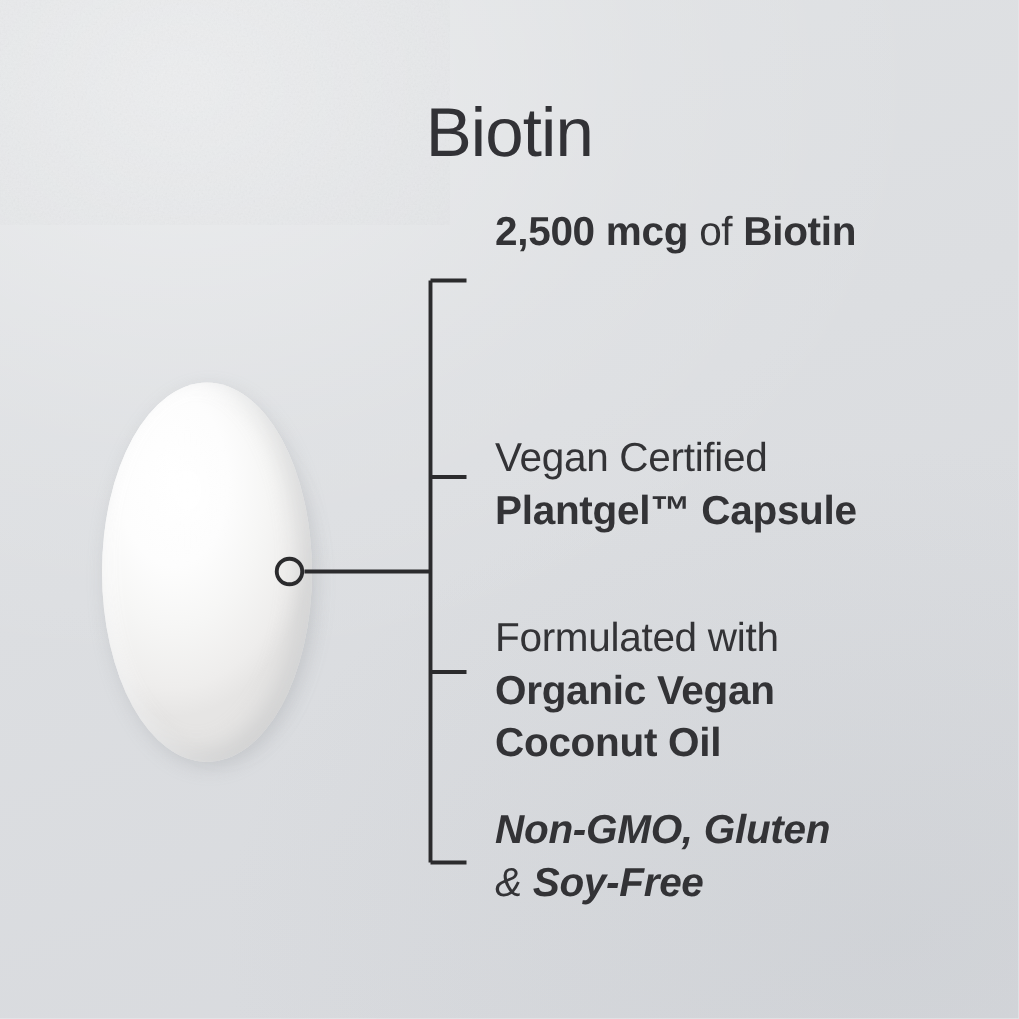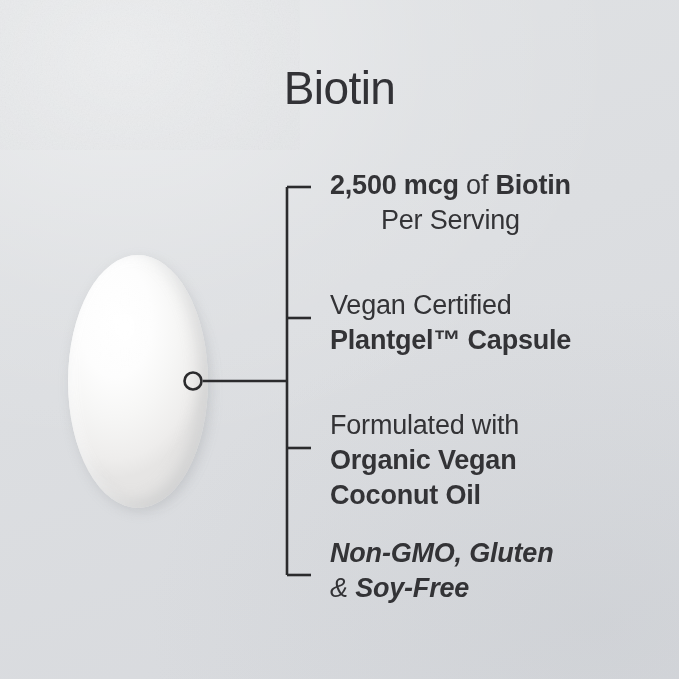--- a/index.html
+++ b/index.html
@@ -107,21 +107,21 @@
     color: #333336;
     font-size: 27px;
     line-height: 35px;
     letter-spacing: -0.2px;
     white-space: nowrap;
   }
   .feature-line { display: block; }
   .t-bold   { font-weight: 700; }
   .t-normal { font-weight: 400; }
 
-  #feature-block-0 { top: 168px; text-align: center; }
+  #feature-block-0 { top: 137px; }
   #feature-block-1 { top: 288px; }
   #feature-block-2 { top: 408px; }
   #feature-block-3 { top: 536px; font-style: italic; }
 </style>
 </head>
 <body>
 
 <div id="infographic">
 
   <svg id="paper-grain" xmlns="http://www.w3.org/2000/svg">
@@ -157,21 +157,20 @@
       <line x1="287" y1="318" x2="311" y2="318"></line>
       <line x1="287" y1="448" x2="311" y2="448"></line>
       <line x1="287" y1="575" x2="311" y2="575"></line>
     </g>
 
     <circle id="callout-marker" cx="193" cy="381" r="8.5" fill="none" stroke="#2b2b2d" stroke-width="2.6"></circle>
   </svg>
 
   <div class="feature-block" id="feature-block-0">
       <span class="feature-line"><span class="t-bold">2,500 mcg </span><span class="t-normal">of </span><span class="t-bold">Biotin</span></span>
-      <span class="feature-line"><span class="t-normal">Per Serving</span></span>
     </div>
   <div class="feature-block" id="feature-block-1">
       <span class="feature-line"><span class="t-normal">Vegan Certified</span></span>
       <span class="feature-line"><span class="t-bold">Plantgel™ Capsule</span></span>
     </div>
   <div class="feature-block" id="feature-block-2">
       <span class="feature-line"><span class="t-normal">Formulated with</span></span>
       <span class="feature-line"><span class="t-bold">Organic Vegan</span></span>
       <span class="feature-line"><span class="t-bold">Coconut Oil</span></span>
     </div>

